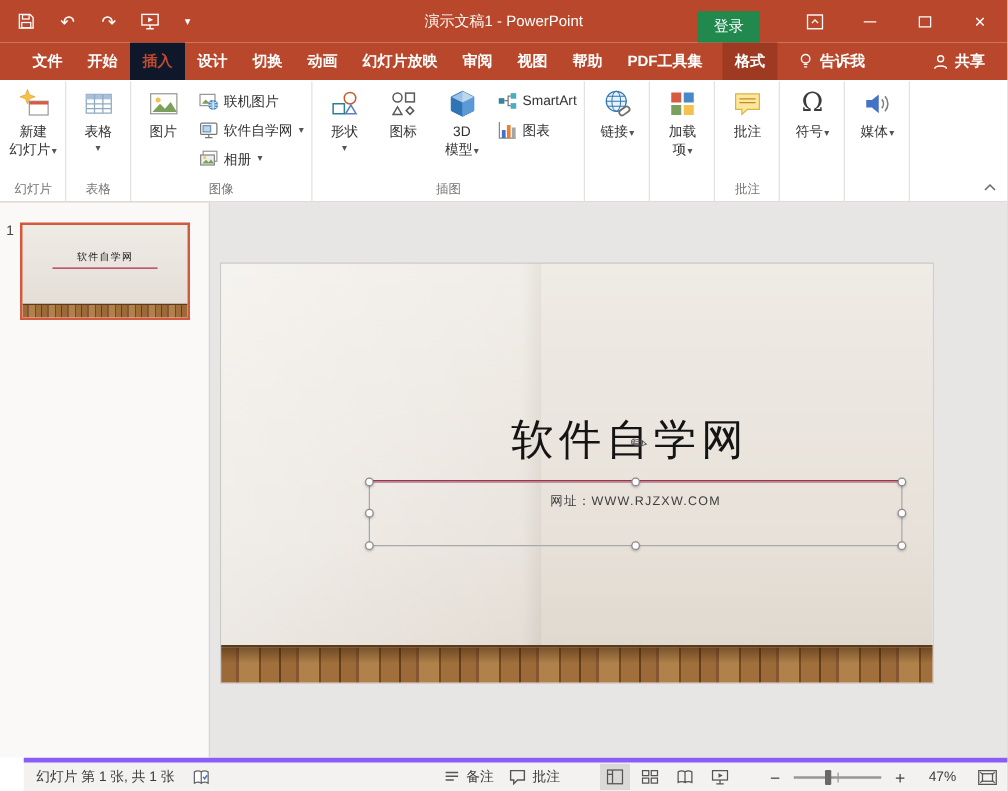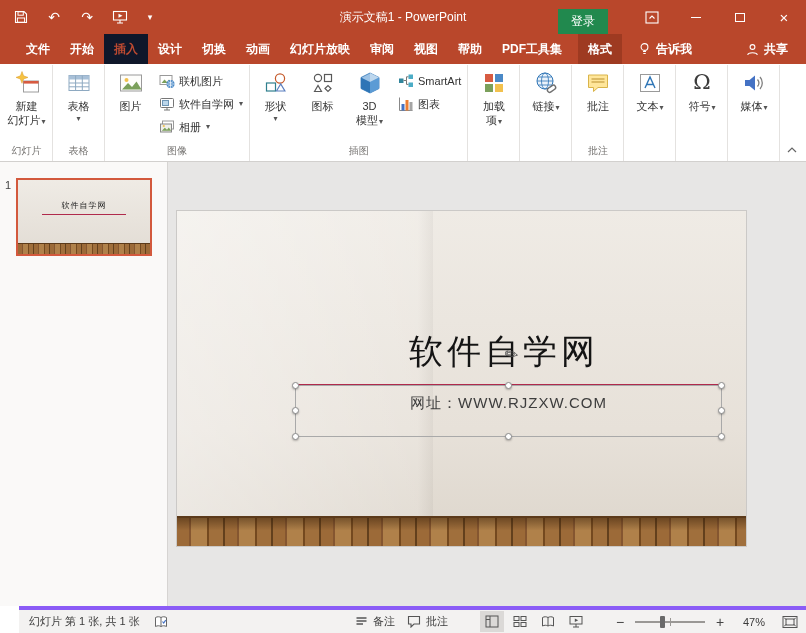--- a/index.html
+++ b/index.html
@@ -56,21 +56,21 @@
 .mini-line{position:absolute;top:34px;left:18%;width:64%;height:1px;background:var(--slide-accent-line);}
 .mini-floor{position:absolute;bottom:0;left:0;width:100%;height:11px;border-top:1px solid #5c3a1a;
   background:repeating-linear-gradient(90deg,#9c6a38 0 4px,#855630 4px 5px,#b0814a 5px 10px,#74491f 10px 11px,#a06f3c 11px 15px,#63401d 15px 16px);}
 .canvas{position:relative;flex:1;background:var(--canvas-bg);}
 .slide{position:absolute;left:9px;top:49px;width:569px;height:335px;background:linear-gradient(180deg,#EFEBE5 0%,#E7E1D9 65%,#DDD6CC 100%);box-shadow:0 0 0 1px #CBC9C7;}
 .wall-light{position:absolute;left:0;top:0;width:45%;height:91%;background:linear-gradient(90deg,rgba(255,255,255,.40),rgba(255,255,255,.12) 94%,rgba(0,0,0,.04));}
 .slide-title{position:absolute;left:232px;top:118px;font-size:34px;letter-spacing:4px;color:#141414;white-space:nowrap;cursor:default;}
 .pen{position:absolute;left:328px;top:134px;font-size:16px;color:#4f4f4f;transform:rotate(-35deg);}
 .accent-line{position:absolute;left:118px;top:173px;width:427px;height:2px;background:var(--slide-accent-line);}
 .textbox{position:absolute;left:118px;top:174px;width:427px;height:52px;border:1px solid #A9A9A9;}
-.url{padding-top:8px;text-align:center;font-size:15px;color:#3d3d3d;letter-spacing:1px;}
+.url{padding-top:8px;text-align:center;font-size:10px;color:#3d3d3d;letter-spacing:1px;}
 .h{position:absolute;width:7px;height:7px;border-radius:50%;background:#fff;border:1px solid #8c8c8c;box-shadow:0 1px 2px rgba(0,0,0,.25);}
 .h-tl{left:-4px;top:-4px;} .h-tm{left:calc(50% - 4px);top:-4px;} .h-tr{right:-4px;top:-4px;}
 .h-ml{left:-4px;top:calc(50% - 4px);} .h-mr{right:-4px;top:calc(50% - 4px);}
 .h-bl{left:-4px;bottom:-4px;} .h-bm{left:calc(50% - 4px);bottom:-4px;} .h-br{right:-4px;bottom:-4px;}
 .floor{position:absolute;left:0;bottom:0;width:100%;height:30px;border-top:2px solid #5c3a1a;
   background:linear-gradient(180deg,rgba(50,28,8,.45),rgba(0,0,0,0) 45%),
   repeating-linear-gradient(90deg,#9c6a38 0 12px,#855630 12px 14px,#b0814a 14px 30px,#74491f 30px 32px,#a06f3c 32px 46px,#63401d 46px 48px);}
 
 
 .statusbar{height:27px;background:var(--statusbar-bg);border-top:4px solid #8b5cf6;display:flex;align-items:center;font-size:11px;color:#3b3b3b;padding:0 8px;margin-left:19px;}
@@ -317,79 +317,65 @@
         </div>
       </div>
       <div class="rgroup-label">插图</div>
     </div>
 
     <div class="rgroup">
       <div class="gbody">
         <div class="bigbtn">
           <span class="bicon">
             <svg width="26" height="26" viewBox="0 0 26 26">
+                <circle cx="12" cy="11" r="8" fill="#EAF2FA" stroke="#2E75B6"></circle>
+                <ellipse cx="12" cy="11" rx="3.5" ry="8" fill="none" stroke="#2E75B6" stroke-width=".8"></ellipse>
+                <path d="M4 11h16M5.3 7h13.4M5.3 15h13.4" stroke="#2E75B6" stroke-width=".8" fill="none"></path>
+                <rect x="14" y="16.5" width="9" height="4.5" rx="2.2" transform="rotate(-35 18.5 18.7)" fill="none" stroke="#707070" stroke-width="1.4"></rect>
+              </svg>
+          </span>
+          <span><span>链接</span><span class="dArr">▾</span></span>
+        </div>
+      </div>
+      <div class="rgroup-label"></div>
+    </div>
+
+    <div class="rgroup">
+      <div class="gbody">
+        <div class="bigbtn">
+          <span class="bicon">
+            <svg width="26" height="26" viewBox="0 0 26 26">
                 <rect x="4" y="4" width="8" height="8" fill="#D75B41"></rect>
                 <rect x="14" y="4" width="8" height="8" fill="#4A89C7"></rect>
                 <rect x="4" y="14" width="8" height="8" fill="#7BA05B"></rect>
                 <rect x="14" y="14" width="8" height="8" fill="#F2C14E"></rect>
               </svg>
           </span>
           <span>加载</span>
           <span><span>项</span><span class="dArr">▾</span></span>
         </div>
       </div>
       <div class="rgroup-label"></div>
     </div>
 
     <div class="rgroup">
       <div class="gbody">
         <div class="bigbtn">
           <span class="bicon">
             <svg width="26" height="26" viewBox="0 0 26 26">
-                <circle cx="12" cy="11" r="8" fill="#EAF2FA" stroke="#2E75B6"></circle>
-                <ellipse cx="12" cy="11" rx="3.5" ry="8" fill="none" stroke="#2E75B6" stroke-width=".8"></ellipse>
-                <path d="M4 11h16M5.3 7h13.4M5.3 15h13.4" stroke="#2E75B6" stroke-width=".8" fill="none"></path>
-                <rect x="14" y="16.5" width="9" height="4.5" rx="2.2" transform="rotate(-35 18.5 18.7)" fill="none" stroke="#707070" stroke-width="1.4"></rect>
-              </svg>
-          </span>
-          <span><span>链接</span><span class="dArr">▾</span></span>
-        </div>
-      </div>
-      <div class="rgroup-label"></div>
-    </div>
-
-    <div class="rgroup">
-      <div class="gbody">
-        <div class="bigbtn">
-          <span class="bicon">
-            <svg width="26" height="26" viewBox="0 0 26 26">
                 <path d="M3.5 5h19v12.5h-9.5l-4.5 4v-4h-5z" fill="#FFE69A" stroke="#D9B44A"></path>
                 <path d="M6.5 9h13M6.5 12h13" stroke="#B98F2F" fill="none"></path>
               </svg>
           </span>
           <span>批注</span>
         </div>
       </div>
       <div class="rgroup-label">批注</div>
     </div>
 
-    <div class="rgroup">
-      <div class="gbody">
-        <div class="bigbtn">
-          <span class="bicon">
-            <svg width="26" height="26" viewBox="0 0 26 26">
-                <rect x="3.5" y="4.5" width="19" height="17" fill="#fff" stroke="#9a9a9a"></rect>
-                <path d="M8 18L13 7l5 11M9.8 14.5h6.4" stroke="#2E75B6" stroke-width="1.4" fill="none"></path>
-              </svg>
-          </span>
-          <span><span>文本</span><span class="dArr">▾</span></span>
-        </div>
-      </div>
-      <div class="rgroup-label"></div>
-    </div>
 
     <div class="rgroup">
       <div class="gbody">
         <div class="bigbtn">
           <span class="bicon">
               <span class="omega">Ω</span>
             </span>
           <span><span>符号</span><span class="dArr">▾</span></span>
         </div>
       </div>

